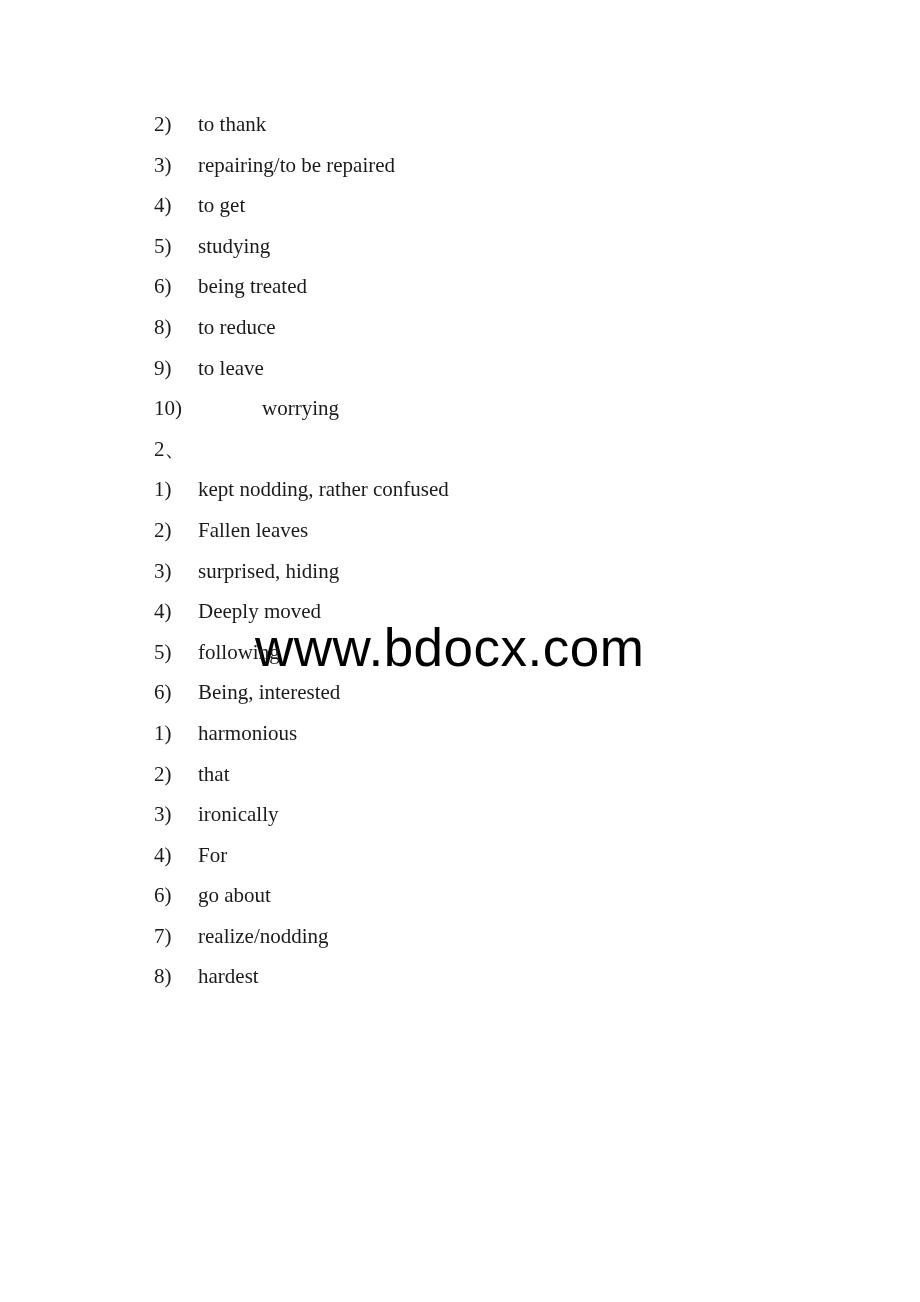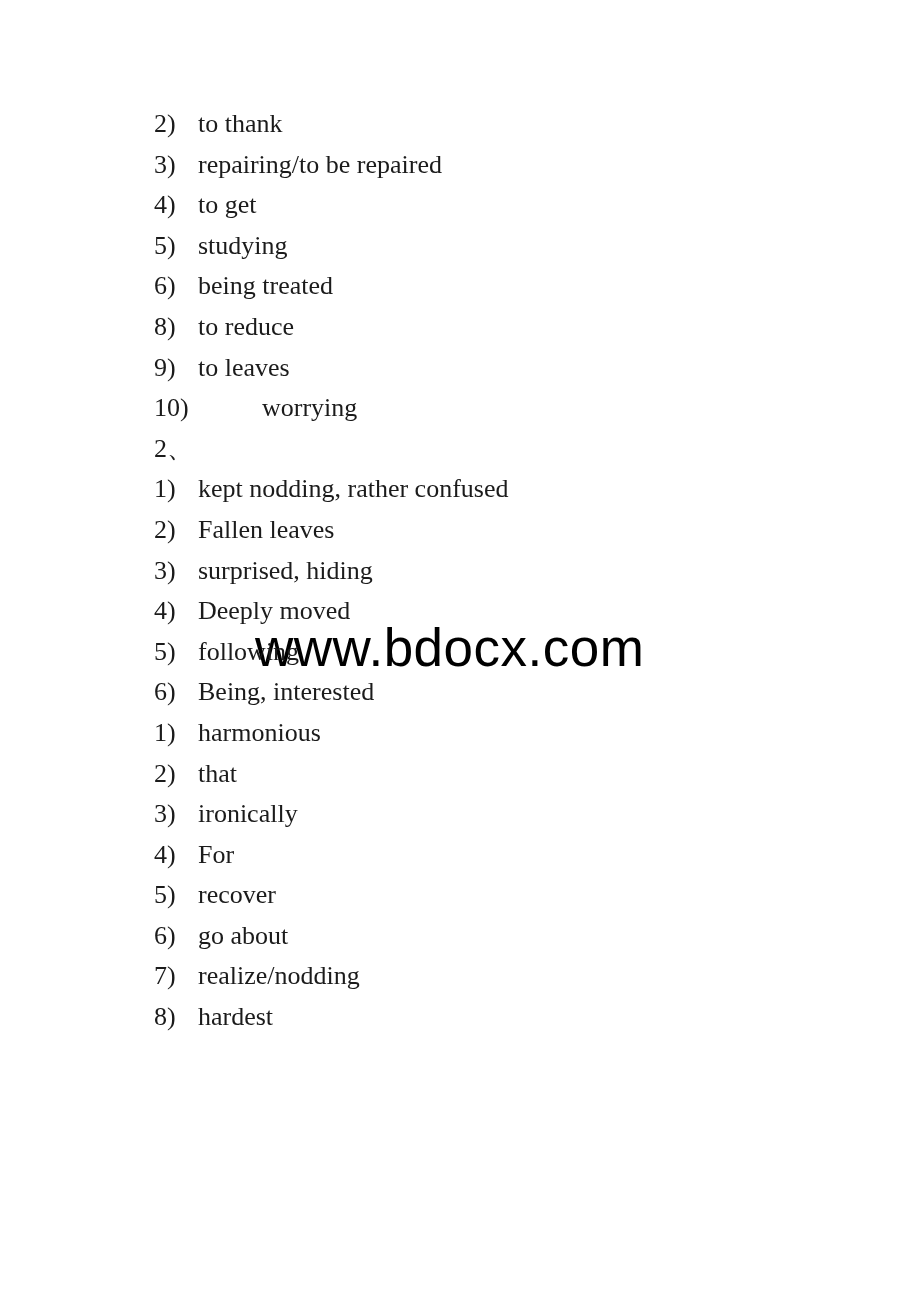--- a/index.html
+++ b/index.html
@@ -41,21 +41,21 @@
     position: absolute;
     left: 0;
     top: 0;
     width: 920px;
     padding-top: 104px;
     z-index: 1;
   }
   .line {
     height: 40.6px;
     line-height: 40.6px;
-    font-size: 26px;
+    font-size: 21px;
     white-space: pre;
     padding-left: 154px;
     box-sizing: border-box;
   }
   .line.plain {
     
   }
   .line.item {
     padding-left: 0;
   }
@@ -83,32 +83,31 @@
   <div class="watermark">www.bdocx.com</div>
 
   <div class="body-text">
 
   <div class="line item"><span class="item-wrap"><span class="num">2)</span><span class="answer">to thank</span></span></div>
       <div class="line item"><span class="item-wrap"><span class="num">3)</span><span class="answer">repairing/to be repaired</span></span></div>
       <div class="line item"><span class="item-wrap"><span class="num">4)</span><span class="answer">to get</span></span></div>
       <div class="line item"><span class="item-wrap"><span class="num">5)</span><span class="answer">studying</span></span></div>
       <div class="line item"><span class="item-wrap"><span class="num">6)</span><span class="answer">being treated</span></span></div>
       <div class="line item"><span class="item-wrap"><span class="num">8)</span><span class="answer">to reduce</span></span></div>
-      <div class="line item"><span class="item-wrap"><span class="num">9)</span><span class="answer">to leaves</span></span></div>
+      <div class="line item"><span class="item-wrap"><span class="num">9)</span><span class="answer">to leave</span></span></div>
       <div class="line item"><span class="item-wrap"><span class="num wide">10)</span><span class="answer">worrying</span></span></div>
       <div class="line plain">2、</div>
       <div class="line item"><span class="item-wrap"><span class="num">1)</span><span class="answer">kept nodding, rather confused</span></span></div>
       <div class="line item"><span class="item-wrap"><span class="num">2)</span><span class="answer">Fallen leaves</span></span></div>
       <div class="line item"><span class="item-wrap"><span class="num">3)</span><span class="answer">surprised, hiding</span></span></div>
       <div class="line item"><span class="item-wrap"><span class="num">4)</span><span class="answer">Deeply moved</span></span></div>
       <div class="line item"><span class="item-wrap"><span class="num">5)</span><span class="answer">following</span></span></div>
       <div class="line item"><span class="item-wrap"><span class="num">6)</span><span class="answer">Being, interested</span></span></div>
       <div class="line item"><span class="item-wrap"><span class="num">1)</span><span class="answer">harmonious</span></span></div>
       <div class="line item"><span class="item-wrap"><span class="num">2)</span><span class="answer">that</span></span></div>
       <div class="line item"><span class="item-wrap"><span class="num">3)</span><span class="answer">ironically</span></span></div>
       <div class="line item"><span class="item-wrap"><span class="num">4)</span><span class="answer">For</span></span></div>
-      <div class="line item"><span class="item-wrap"><span class="num">5)</span><span class="answer">recover</span></span></div>
       <div class="line item"><span class="item-wrap"><span class="num">6)</span><span class="answer">go about</span></span></div>
       <div class="line item"><span class="item-wrap"><span class="num">7)</span><span class="answer">realize/nodding</span></span></div>
       <div class="line item"><span class="item-wrap"><span class="num">8)</span><span class="answer">hardest</span></span></div>
     </div>
 
 </div>
 
 </body></html>

